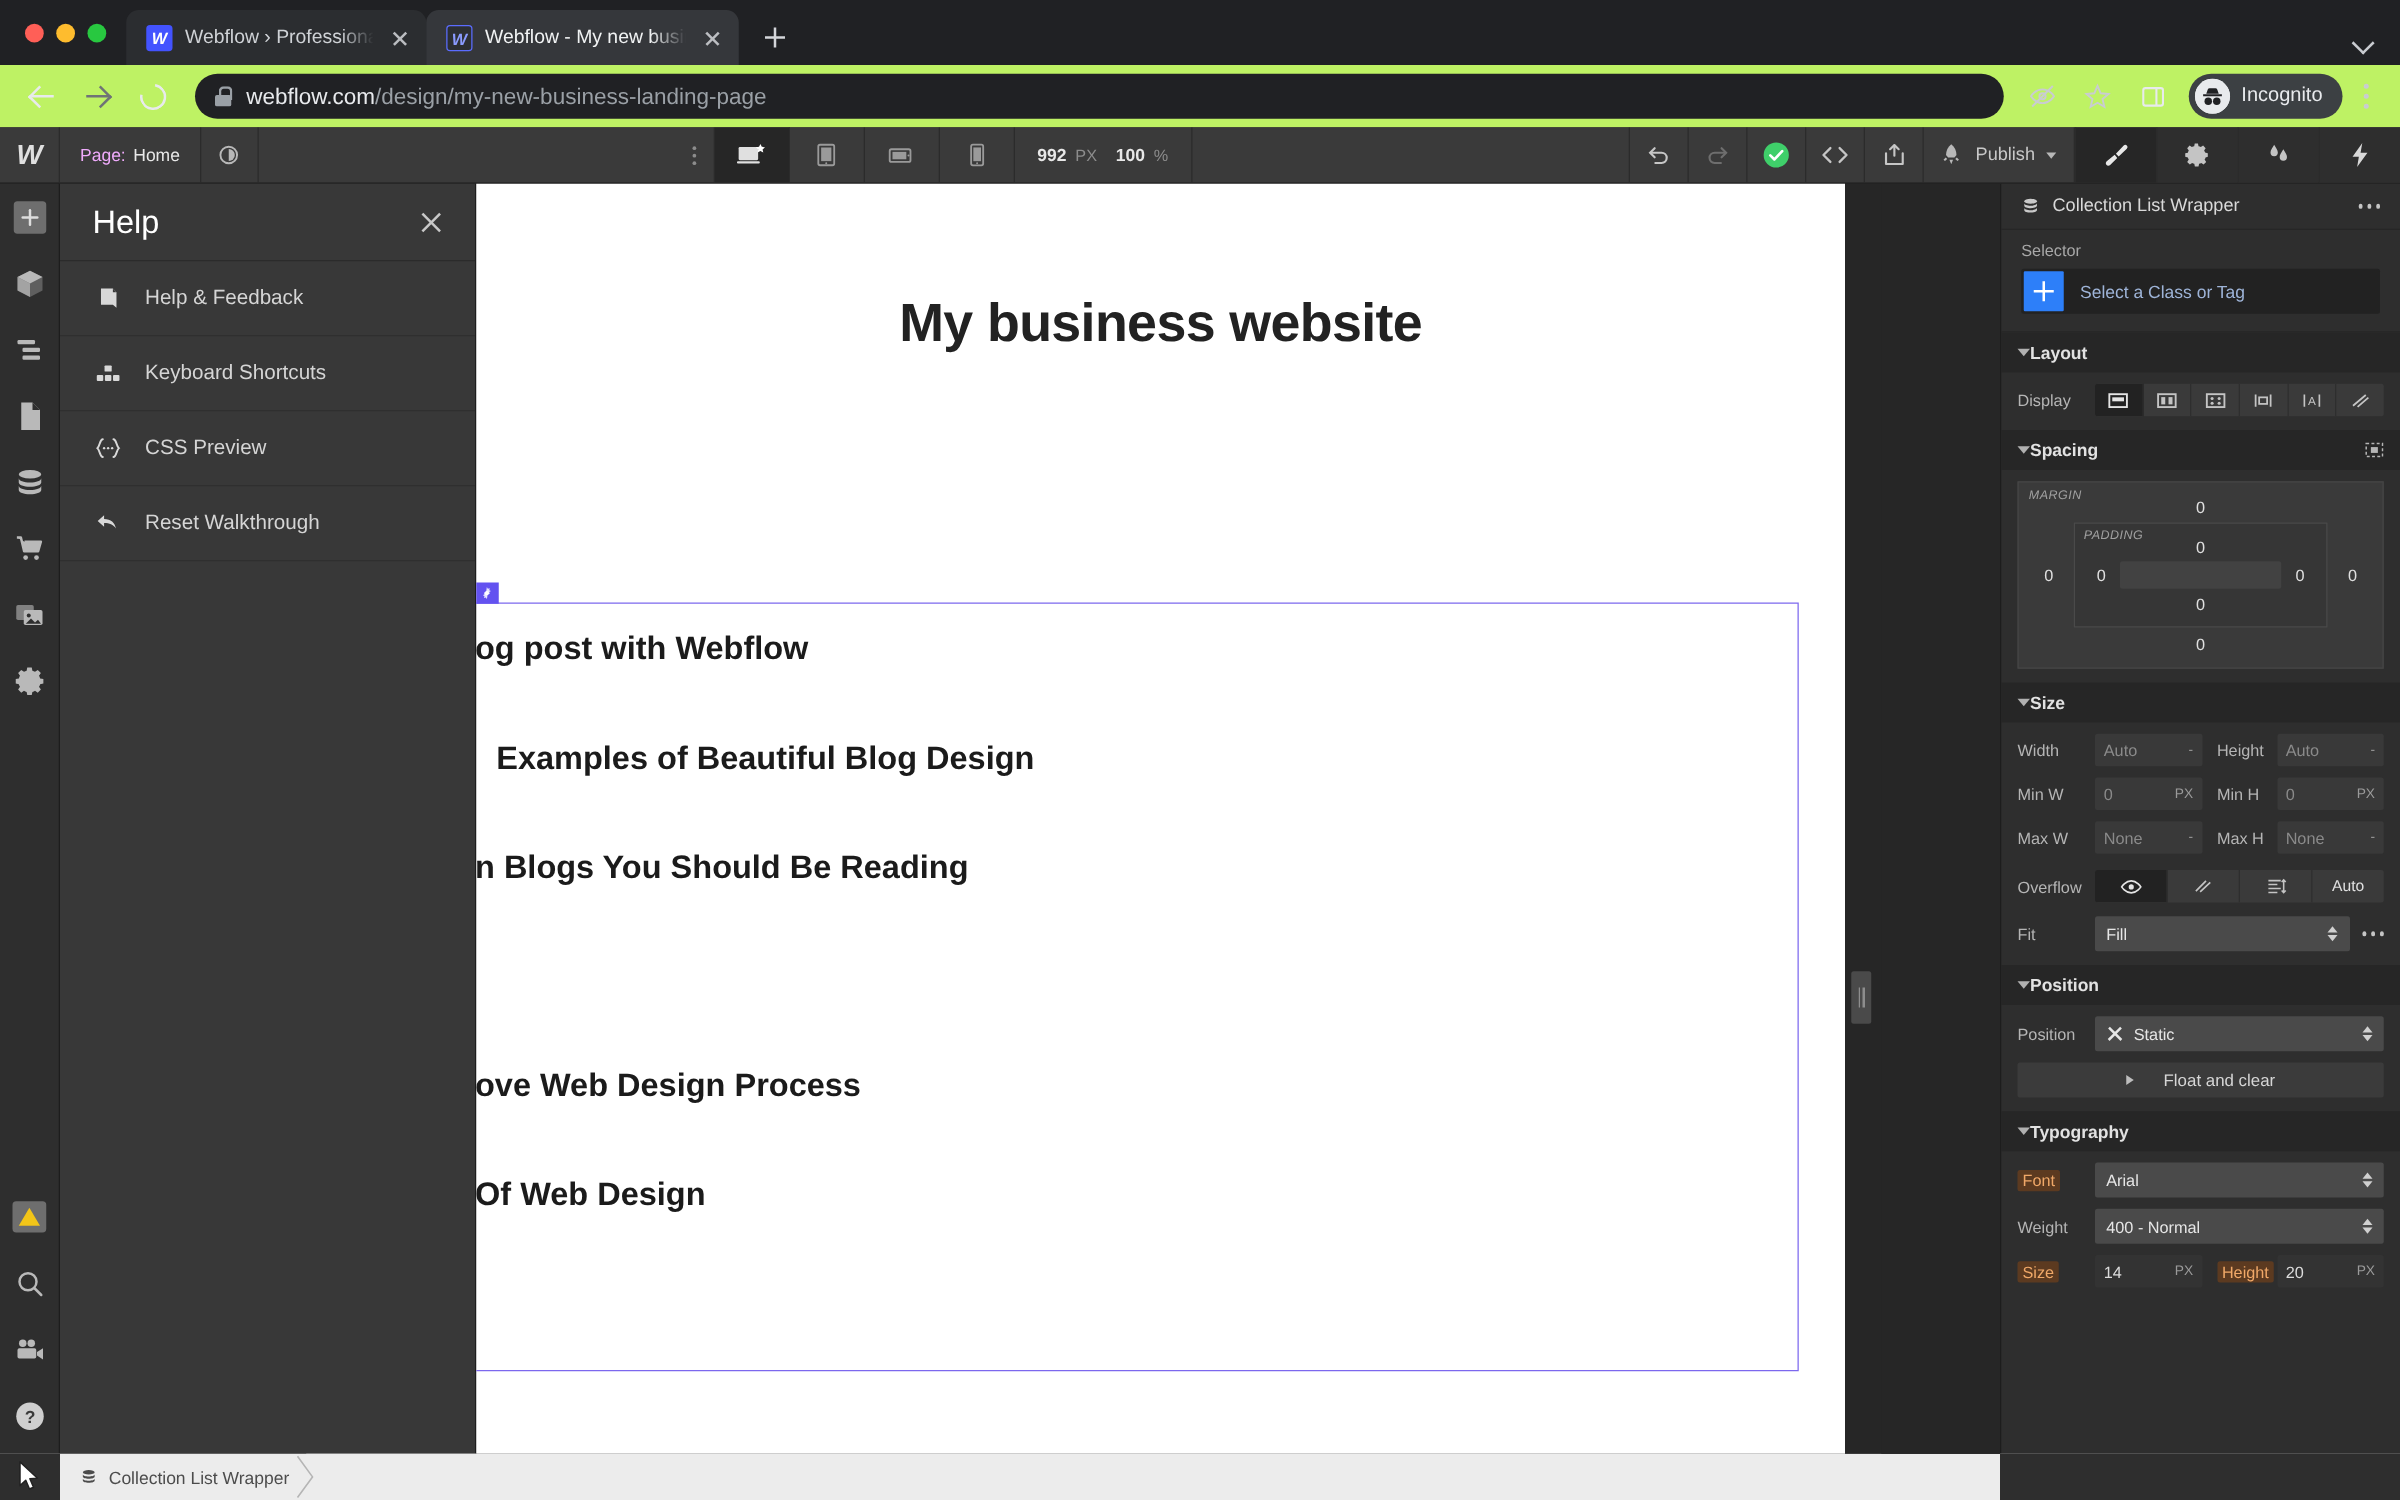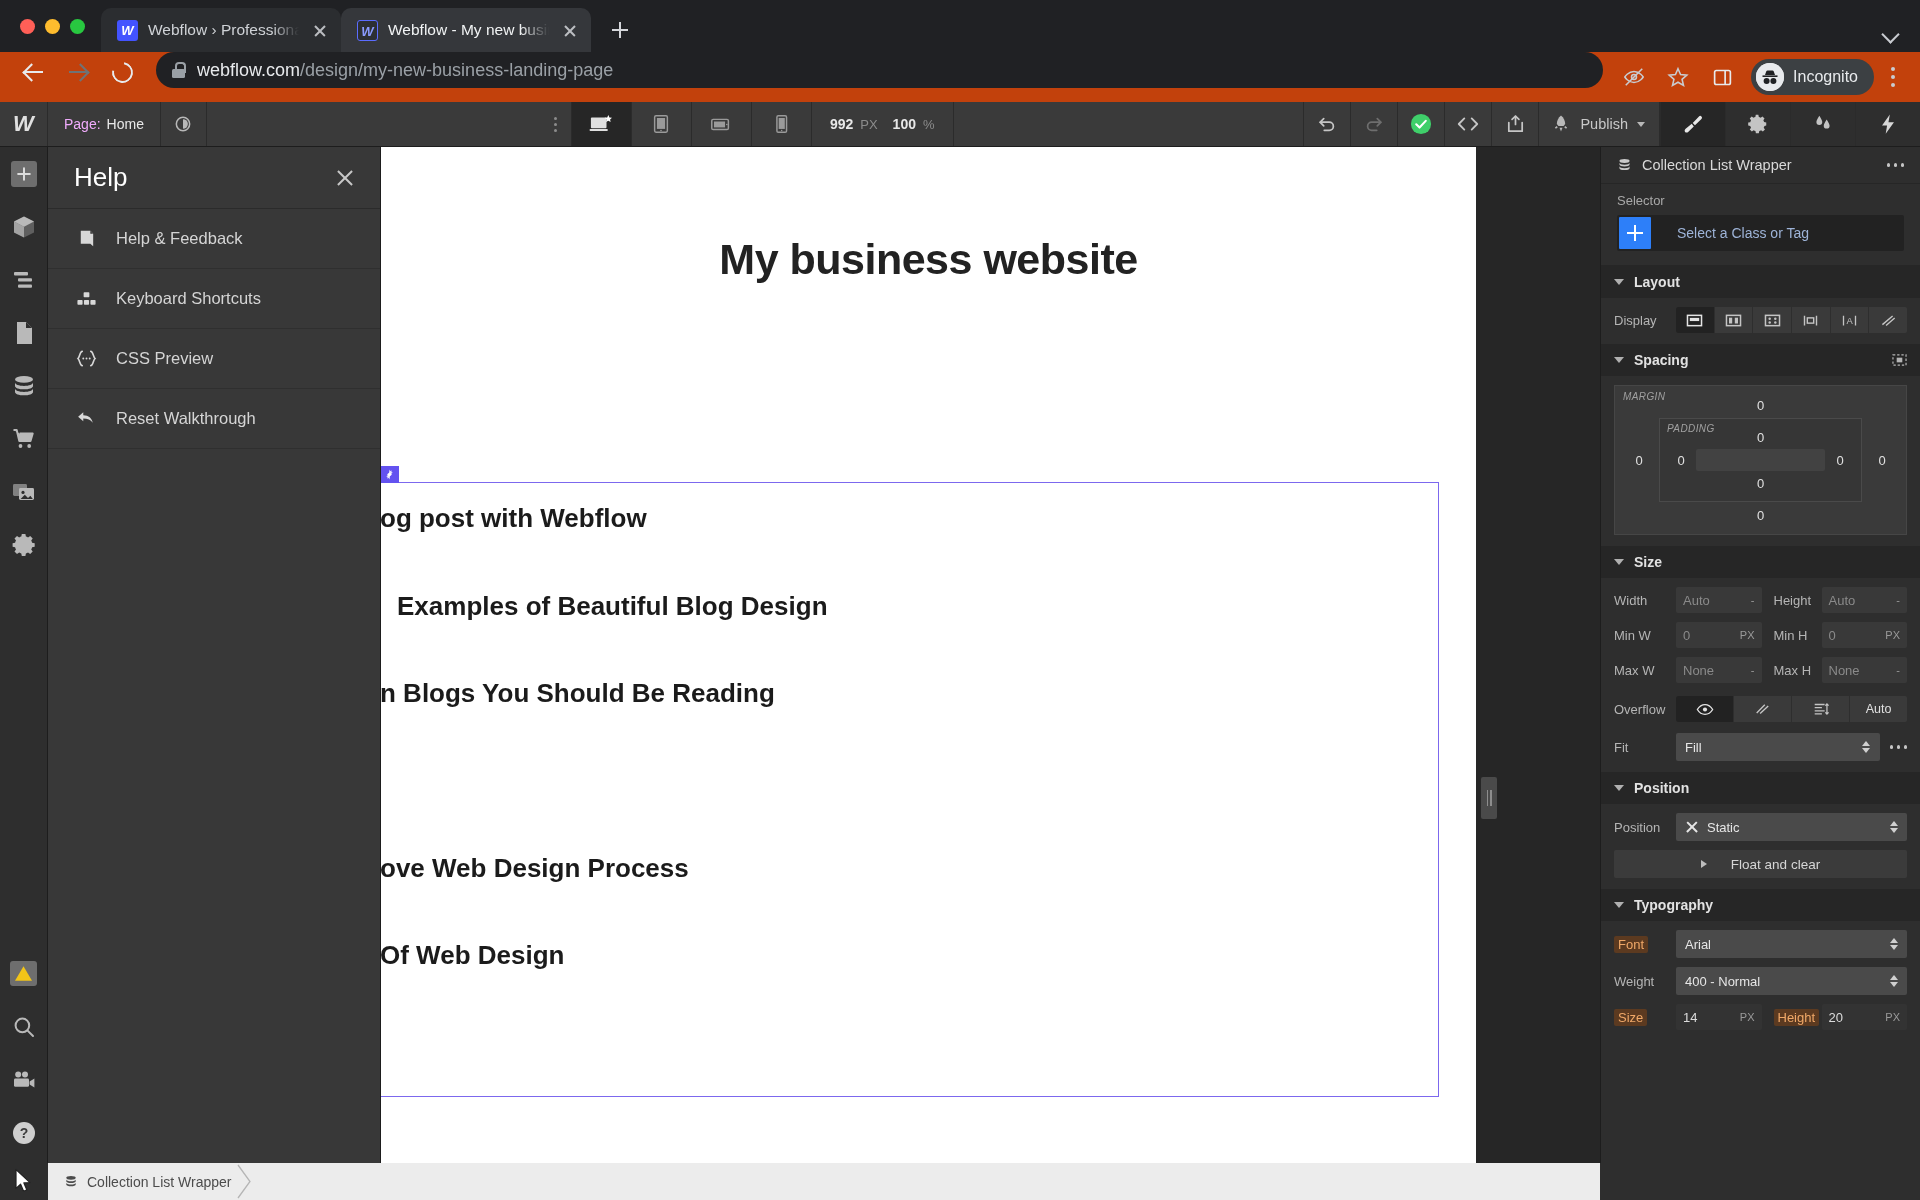--- a/index.html
+++ b/index.html
@@ -54,21 +54,21 @@
   }
   .newtab::before { left:11px; top:18px; width:16px; height:2px; }
   .newtab::after  { left:18px; top:11px; width:2px; height:16px; }
   .tabstrip-right { margin-left:auto; display:flex; align-items:center; padding:0 18px 8px 0; }
   .chev-dn { width:24px; height:24px; position:relative; }
   .chev-dn::before {
     content:''; position:absolute; left:6px; top:8px; width:11px; height:11px;
     border-right:2px solid #c9ccd1; border-bottom:2px solid #c9ccd1; transform:rotate(45deg);
   }
 
-  .omnibar { height: 50px; background:#c2410c; display:flex; padding:0 14px; gap:4px; }
+  .omnibar { height: 50px; background:#bef264; display:flex; align-items:center; padding:0 14px; gap:4px; }
   .nav-btn { width:40px; height:40px; display:flex; align-items:center; justify-content:center; border-radius:50%; }
   .arrow-l, .arrow-r { width:20px; height:20px; position:relative; }
   .arrow-l::before, .arrow-r::before {
     content:''; position:absolute; top:9px; left:1px; width:18px; height:2px; background:#e8eaed;
   }
   .arrow-l::after {
     content:''; position:absolute; left:1px; top:4px; width:11px; height:11px;
     border-left:2px solid #e8eaed; border-bottom:2px solid #e8eaed; transform:rotate(45deg);
   }
   .arrow-r::before { background:#6f7376; }
@@ -189,28 +189,28 @@
   .rpanel { width:320px; background:#2e2e2e; flex:none; display:flex; flex-direction:column;
     border-left:1px solid #1d1d1d; overflow:hidden; }
   .rp-head { height:37px; display:flex; align-items:center; gap:10px; padding:0 16px;
     border-bottom:1px solid #262626; }
   .rp-head-title { font-size:14.5px; color:#d9d9d9; flex:1; }
   .hdots { display:flex; gap:3.5px; }
   .hdots i { width:3.5px; height:3.5px; border-radius:50%; background:#c5c5c5; display:block;}
 
   .rp-sel-block { padding:9px 16px 14px; border-bottom:1px solid #262626; }
   .rp-sel-label { font-size:13px; color:#a8a8a8; margin-bottom:7px; }
-  .rp-sel-field { height:36px; background:#222; border-radius:2px; display:flex; align-items:center; gap:26px; }
+  .rp-sel-field { height:36px; background:#222; border-radius:2px; display:flex; align-items:center; gap:13px; }
   .rp-plus { width:32px; height:32px; background:#2d7ff9; margin-left:2px; position:relative; flex:none; border-radius:1px;}
   .rp-plus::before, .rp-plus::after { content:''; position:absolute; background:#fff;}
   .rp-plus::before { left:8px; top:15px; width:16px; height:2.4px; }
   .rp-plus::after  { left:14.8px; top:8px; width:2.4px; height:16px; }
   .rp-sel-ph { font-size:14px; color:#9eb4d8; }
 
-  .sec-head { height:32px; display:flex; align-items:center; gap:10px; padding:0 13px; background:#262626; }
+  .sec-head { height:32px; display:flex; align-items:center; padding:0 13px; background:#262626; }
   .caret { width:0;height:0; border-left:5px solid transparent; border-right:5px solid transparent;
     border-top:6px solid #b0b0b0; }
   .sec-title { font-size:14px; font-weight:bold; color:#e2e2e2; flex:1;}
   .sec-body { padding:9px 13px 11px; }
 
   .row { display:flex; align-items:center; margin-bottom:9px; }
   .row:last-child { margin-bottom:0; }
   .rlabel { font-size:13px; color:#b5b5b5; width:62px; flex:none; }
   .seg { display:flex; background:#3a3a3a; border-radius:2px; overflow:hidden; flex:1;}
   .seg > div { flex:1; height:26px; display:flex; align-items:center; justify-content:center;

